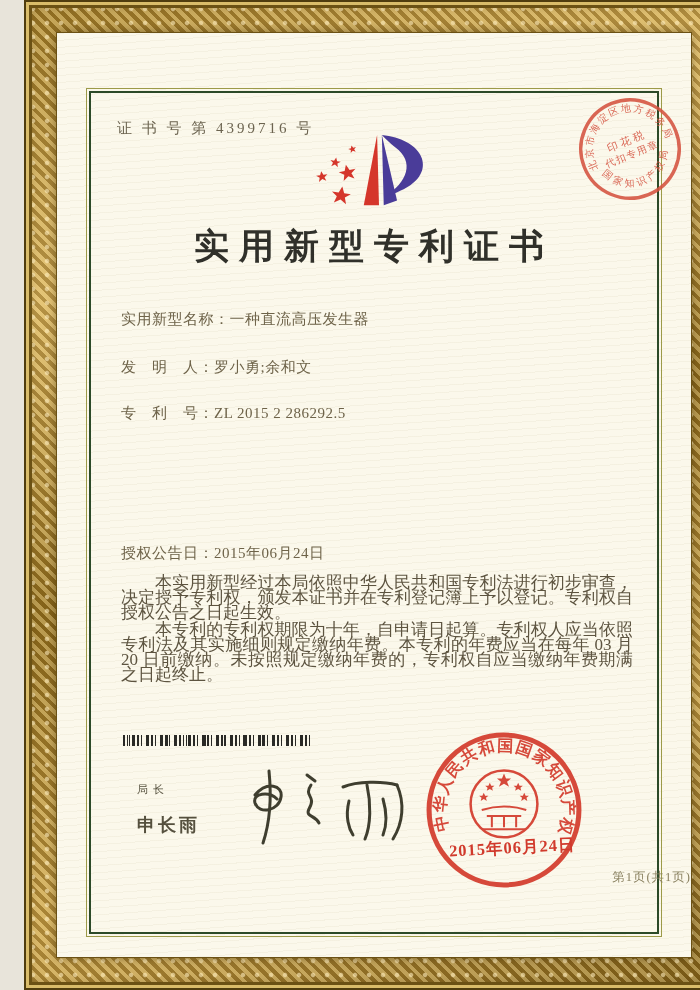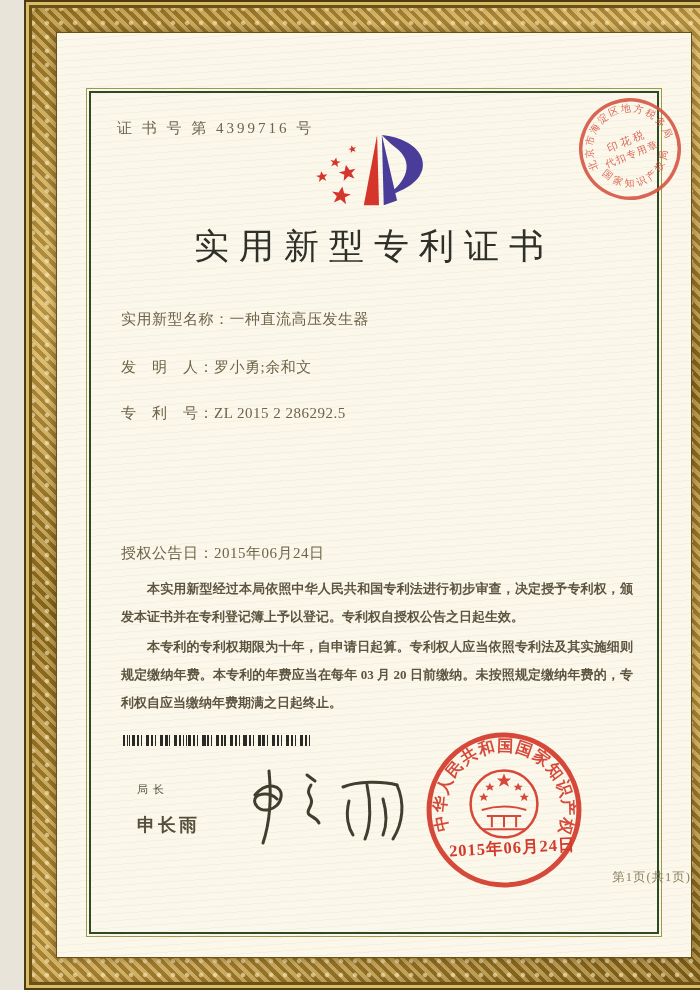--- a/index.html
+++ b/index.html
@@ -16,26 +16,26 @@
   }
   .paper{
     position:absolute;inset:33px;background:#fbf8eb;
     background-image:repeating-linear-gradient(176deg, rgba(185,175,135,.10) 0 1px, transparent 1px 7px);
     box-shadow:0 0 0 1px #6b5114, 0 0 10px rgba(50,35,0,.55);
   }
   .border-outer{position:absolute;left:29px;top:55px;right:29px;bottom:20px;border:1px solid #9c9a48;}
   .border-inner{position:absolute;inset:2px;border:2px solid #2c4a28;}
   .cert-no{position:absolute;left:60px;top:86px;font-size:15px;letter-spacing:3px;color:#6c6450;}
   .logo{position:absolute;left:246px;top:92px;width:152px;height:96px;}
-  .title{position:absolute;left:0;right:0;top:190px;text-align:center;font-size:35px;font-weight:400;
+  .title{position:absolute;left:0;right:0;top:190px;text-align:center;font-size:35px;font-weight:700;
          letter-spacing:10px;color:#30302a;}
   .field{position:absolute;left:64px;font-size:15px;color:#6e6349;letter-spacing:.5px;white-space:nowrap;}
   .f0{top:277px}.f1{top:325px}.f2{top:371px}.f3{top:418px}.f4{top:464px}.f5{top:511px}
   .paras{position:absolute;left:64px;top:542px;width:512px;}
-  .paras p{margin:0 0 2px 0;font-size:13px;line-height:28px;color:#5d5440;text-align:justify;text-indent:2em;font-weight:bold;}
+  .paras p{margin:0 0 2px 0;font-size:17px;line-height:15px;color:#5d5440;text-align:justify;text-indent:2em;}
   .barcode{position:absolute;left:66px;top:702px;width:190px;height:11px;
     background:
       repeating-linear-gradient(90deg,#2a2a26 0 2px,transparent 2px 4px,#2a2a26 4px 5px,transparent 5px 9px,#2a2a26 9px 12px,transparent 12px 14px),
       repeating-linear-gradient(90deg,transparent 0 6px,#2a2a26 6px 7px,transparent 7px 19px);}
   .sig-title{position:absolute;left:80px;top:749px;font-size:11px;letter-spacing:5px;color:#55503e;}
   .sig-name{position:absolute;left:80px;top:780px;font-size:18px;letter-spacing:3px;color:#55503e;font-weight:bold;}
   .signature{position:absolute;left:168px;top:730px;width:215px;height:88px;}
   .seal{position:absolute;left:366px;top:696px;width:162px;height:162px;opacity:.92;}
   .seal-date{position:absolute;left:392px;top:803px;width:170px;font-size:16.5px;font-weight:700;
              color:#d13a2c;letter-spacing:1px;transform:rotate(-3deg);white-space:nowrap;}

